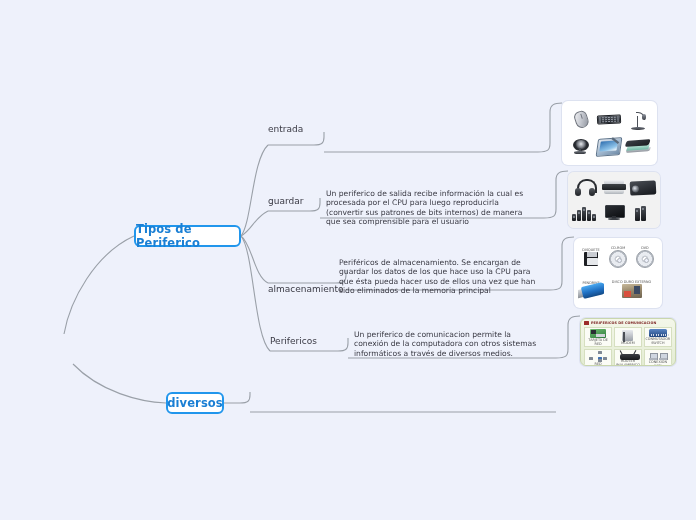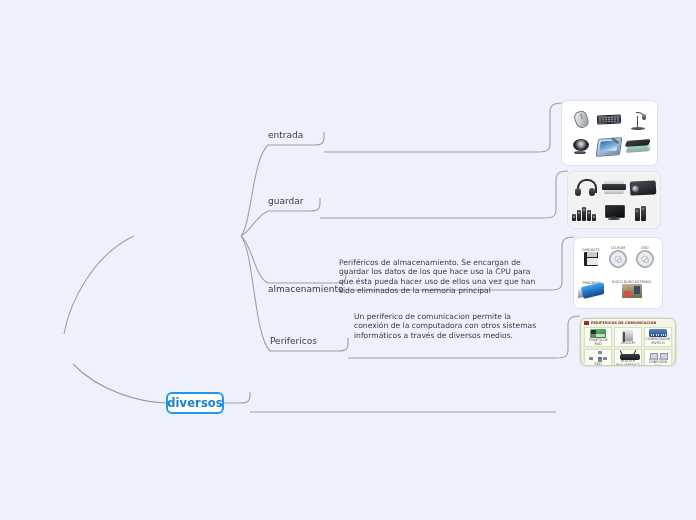--- a/index.html
+++ b/index.html
@@ -446,36 +446,38 @@
       <path d="M 320 218 L 544 218 C 554 218, 556 216, 556 209 L 556 180 C 556 173, 560 171, 568 171"></path>
       <path d="M 346 290 L 550 290 C 560 290, 562 288, 562 281 L 562 246 C 562 239, 566 237, 574 237"></path>
       <path d="M 348 358 L 556 358 C 566 358, 568 356, 568 349 L 568 325 C 568 318, 572 316, 580 316"></path>
 
       <path d="M 224 403 L 240 403 C 248 403, 250 401, 250 395 L 250 392"></path>
       <path d="M 250 412 L 556 412"></path>
     </g>
   </svg>
 
 
+  <div class="node node-branch" style="left:134px; top:225px; width:107px; height:22px;">Tipos de Periferico</div>
 
   <div class="node node-branch" style="left:166px; top:392px; width:58px; height:22px;">diversos</div>
 
-  <div class="node node-label" style="left:268px; top:130px;">entrada</div>
+  <div class="node node-label" style="left:268px; top:124px;">entrada</div>
 
   <div class="node node-label" style="left:268px; top:196px;">guardar</div>
 
   <div class="node node-label" style="left:268px; top:284px;">almacenamiento</div>
 
   <div class="node node-label" style="left:270px; top:336px;">Perifericos</div>
 
 
+  <div class="node node-para" style="left:326px; top:189px; width:208px;">Un periferico de salida recibe información la cual es procesada por el CPU para luego reproducirla (convertir sus patrones de bits internos) de manera que sea comprensible para el usuario</div>
 
   <div class="node node-para" style="left:339px; top:258px; width:198px;">Periféricos de almacenamiento. Se encargan de guardar los datos de los que hace uso la CPU para que ésta pueda hacer uso de ellos una vez que han sido eliminados de la memoria principal</div>
 
-  <div class="node node-para" style="left:354px; top:312px; width:192px;">Un periferico de comunicacion permite la conexión de la computadora con otros sistemas informáticos a través de diversos medios.</div>
+  <div class="node node-para" style="left:354px; top:330px; width:192px;">Un periferico de comunicacion permite la conexión de la computadora con otros sistemas informáticos a través de diversos medios.</div>
 
 
   <div class="node node-image" style="left:562px; top:101px; width:95px; height:64px;">
     <div class="img-grid" style="grid-template-columns:1fr 1fr 1fr; grid-template-rows:1fr 1fr; padding:5px;">
       <div class="img-cell">
         <div class="dev mouse-body"></div>
       </div>
       <div class="img-cell">
         <div class="dev keyboard">
           <i></i>

